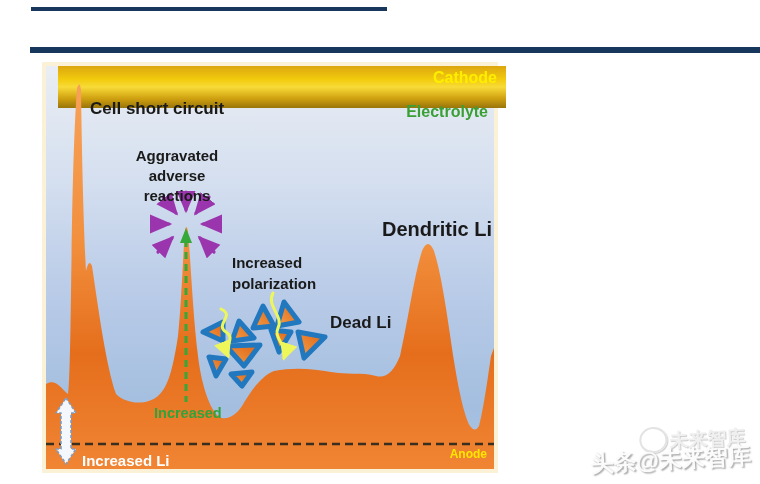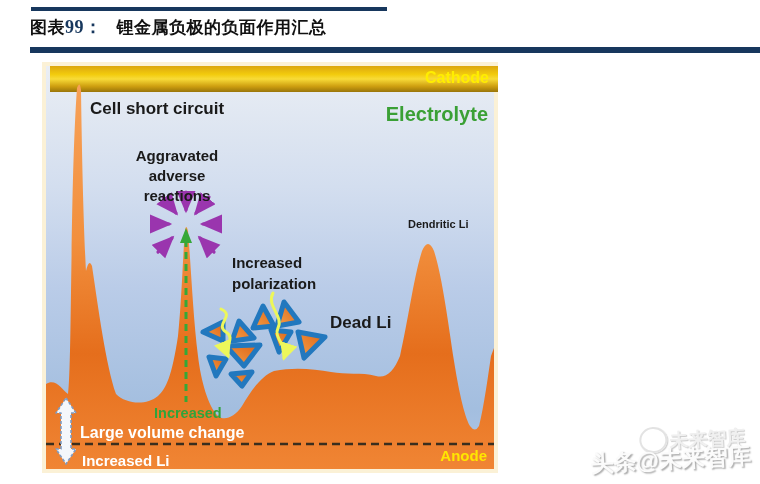--- a/index.html
+++ b/index.html
@@ -11,21 +11,21 @@
   .title-line{position:absolute;left:30px;top:15px;font-size:17px;font-weight:bold;color:#111111;
               letter-spacing:0.5px;white-space:nowrap;}
   .title-line .fig-num{color:#17375D;font-family:"Liberation Serif",serif;font-size:18px;}
   .title-line .gap{display:inline-block;width:14px;}
   .bottom-rule{position:absolute;left:30px;top:47px;width:730px;height:6px;background:#17375D;}
 
   
   .diagram{position:absolute;left:42px;top:62px;width:448px;height:403px;
            border:4px solid #FBF1D6;
            background:linear-gradient(180deg,#EAEEF4 0%,#D3DEEF 30%,#BACCe8 55%,#A3BEDF 85%,#AFC6E4 100%);}
-  .cathode-bar{position:absolute;left:4px;top:0;width:448px;height:26px;z-index:1;
+  .cathode-bar{position:absolute;left:12px;top:0;width:448px;height:42px;z-index:1;
            background:linear-gradient(180deg,#DCA60F 0%,#F2CB0D 32%,#F8DB38 50%,#CE9F10 78%,#99750A 100%);}
   .cathode-bar .bar-label{position:absolute;right:9px;top:3px;font-size:16px;font-weight:bold;color:#FFEE00;}
   .diagram svg{position:absolute;left:0;top:0;z-index:2;}
   .overlay{position:absolute;z-index:3;white-space:pre-line;}
   .lbl-black{color:#1A1A1A;font-weight:bold;}
   .lbl-white{color:#FFFFFF;font-weight:bold;}
   .lbl-green{color:#2FA43C;font-weight:bold;}
   .lbl-yellow{color:#FFE600;font-weight:bold;}
 
   
@@ -37,21 +37,20 @@
            text-shadow:1.5px 1.5px 1.5px #ABABAB;white-space:nowrap;}
   .wm-logo{position:absolute;left:52px;top:4px;width:24px;height:22px;border:2px solid #E3E3E3;
            border-radius:50%;box-shadow:1px 1px 1px #CFCFCF;}
 </style>
 </head>
 <body>
 
 <div id="page">
 
   <div class="top-rule"></div>
-  <div class="title-line"><span>图表</span><span class="fig-num">99：</span><span class="gap"></span><span>锂金属负极的负面作用汇总</span></div>
   <div class="bottom-rule"></div>
 
   <div class="diagram">
 
     <div class="cathode-bar">
       <span class="bar-label">Cathode</span>
     </div>
 
     <svg width="448" height="403" viewBox="0 0 448 403">
       <defs>
@@ -128,30 +127,29 @@
       </g>
 
       <g stroke="#EDF75A" stroke-width="3" fill="none" stroke-linecap="round">
         <path d="M 175,243 C 190,250 168,258 180,266 C 190,272 178,280 182,290" marker-end="url(#yArrow)"></path>
         <path d="M 227,227 C 220,240 238,250 232,262 C 227,272 242,280 238,292" marker-end="url(#yArrow)"></path>
       </g>
 
       <path d="M 20,332 L 30,347 L 25,347 L 25,383 L 30,383 L 20,398 L 10,383 L 15,383 L 15,347 L 10,347 Z" fill="#F4F7FB" stroke="#7E9CC4" stroke-width="1.6" stroke-dasharray="3,2" stroke-linejoin="round"></path>
     </svg>
 
-    <div class="overlay lbl-green" style="right:6px;top:37px;font-size:20px;color:#3AA035;margin-left:40px;">Electrolyte</div>
+    <div class="overlay lbl-green" style="right:6px;top:37px;font-size:16px;color:#3AA035;margin-left:40px;">Electrolyte</div>
     <div class="overlay lbl-black" style="left:81px;top:80px;width:100px;text-align:center;font-size:15px;line-height:20px;">Aggravated adverse reactions</div>
     <div class="overlay lbl-black" style="left:44px;top:33px;font-size:17px;">Cell short circuit</div>
-    <div class="overlay lbl-black" style="left:362px;top:152px;font-size:11px;">Dendritic Li</div>
+    <div class="overlay lbl-black" style="left:336px;top:152px;font-size:20px;">Dendritic Li</div>
     <div class="overlay lbl-black" style="left:186px;top:186px;width:114px;text-align:left;font-size:15px;line-height:21px;">Increased polarization</div>
     <div class="overlay lbl-black" style="left:284px;top:247px;font-size:17px;text-align:center;">Dead Li</div>
     <div class="overlay lbl-green" style="left:108px;top:339px;font-size:14.5px;">Increased</div>
-    <div class="overlay lbl-white" style="left:34px;top:358px;font-size:16px;">Large volume change</div>
     <div class="overlay lbl-white" style="left:36px;top:386px;font-size:15px;">Increased Li</div>
-    <div class="overlay lbl-yellow" style="right:7px;top:381px;font-size:15px;">Anode</div>
+    <div class="overlay lbl-yellow" style="right:7px;top:381px;font-size:12px;">Anode</div>
   </div>
 
   <div class="watermark">
     <div class="wm-ghost">未来智库</div>
     <div class="wm-logo"></div>
     <div class="wm-main">头条@未来智库</div>
   </div>
 
 </div>
 

